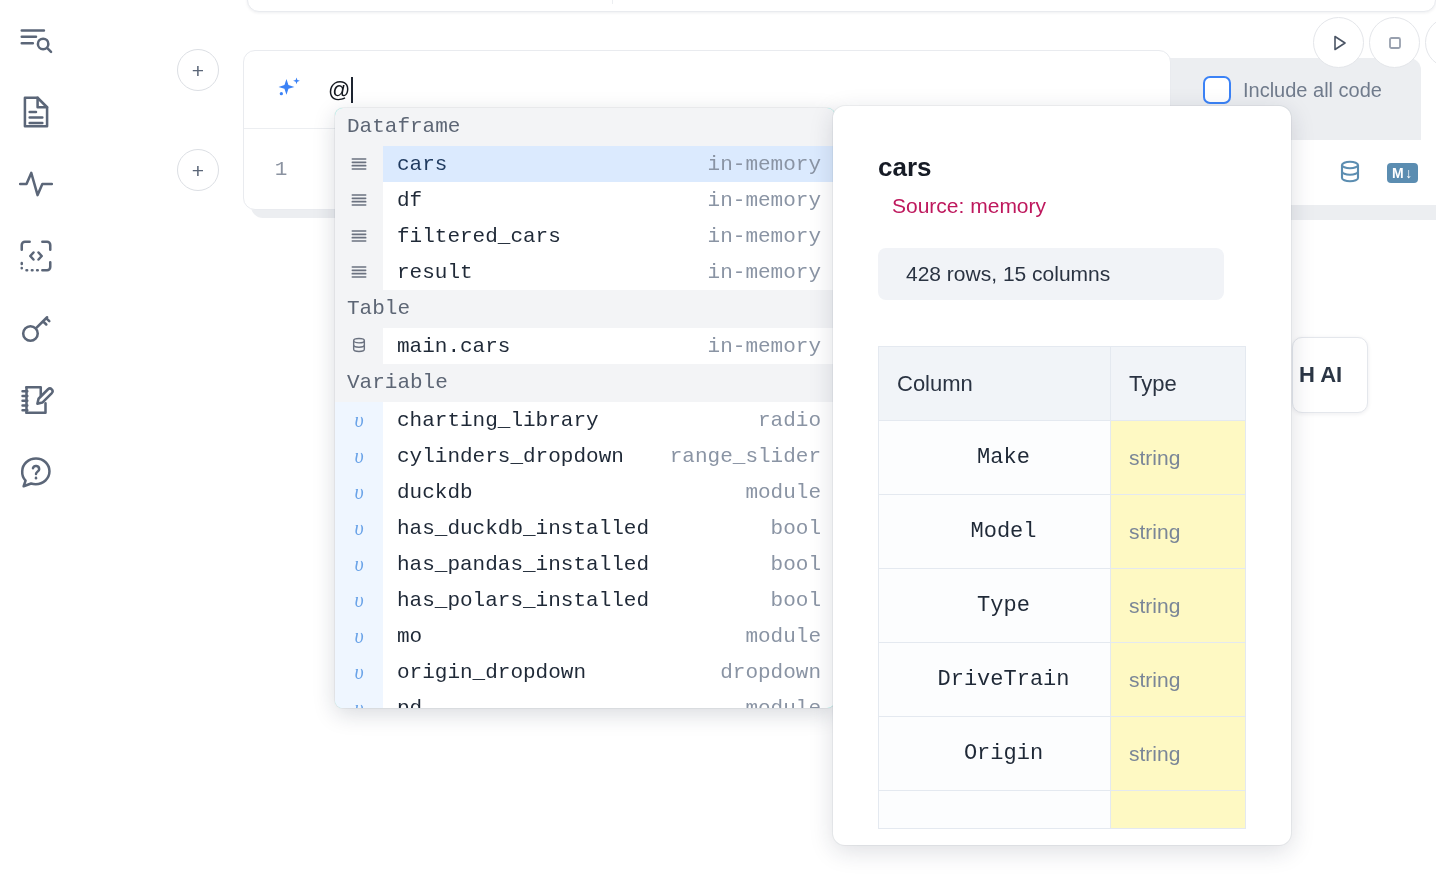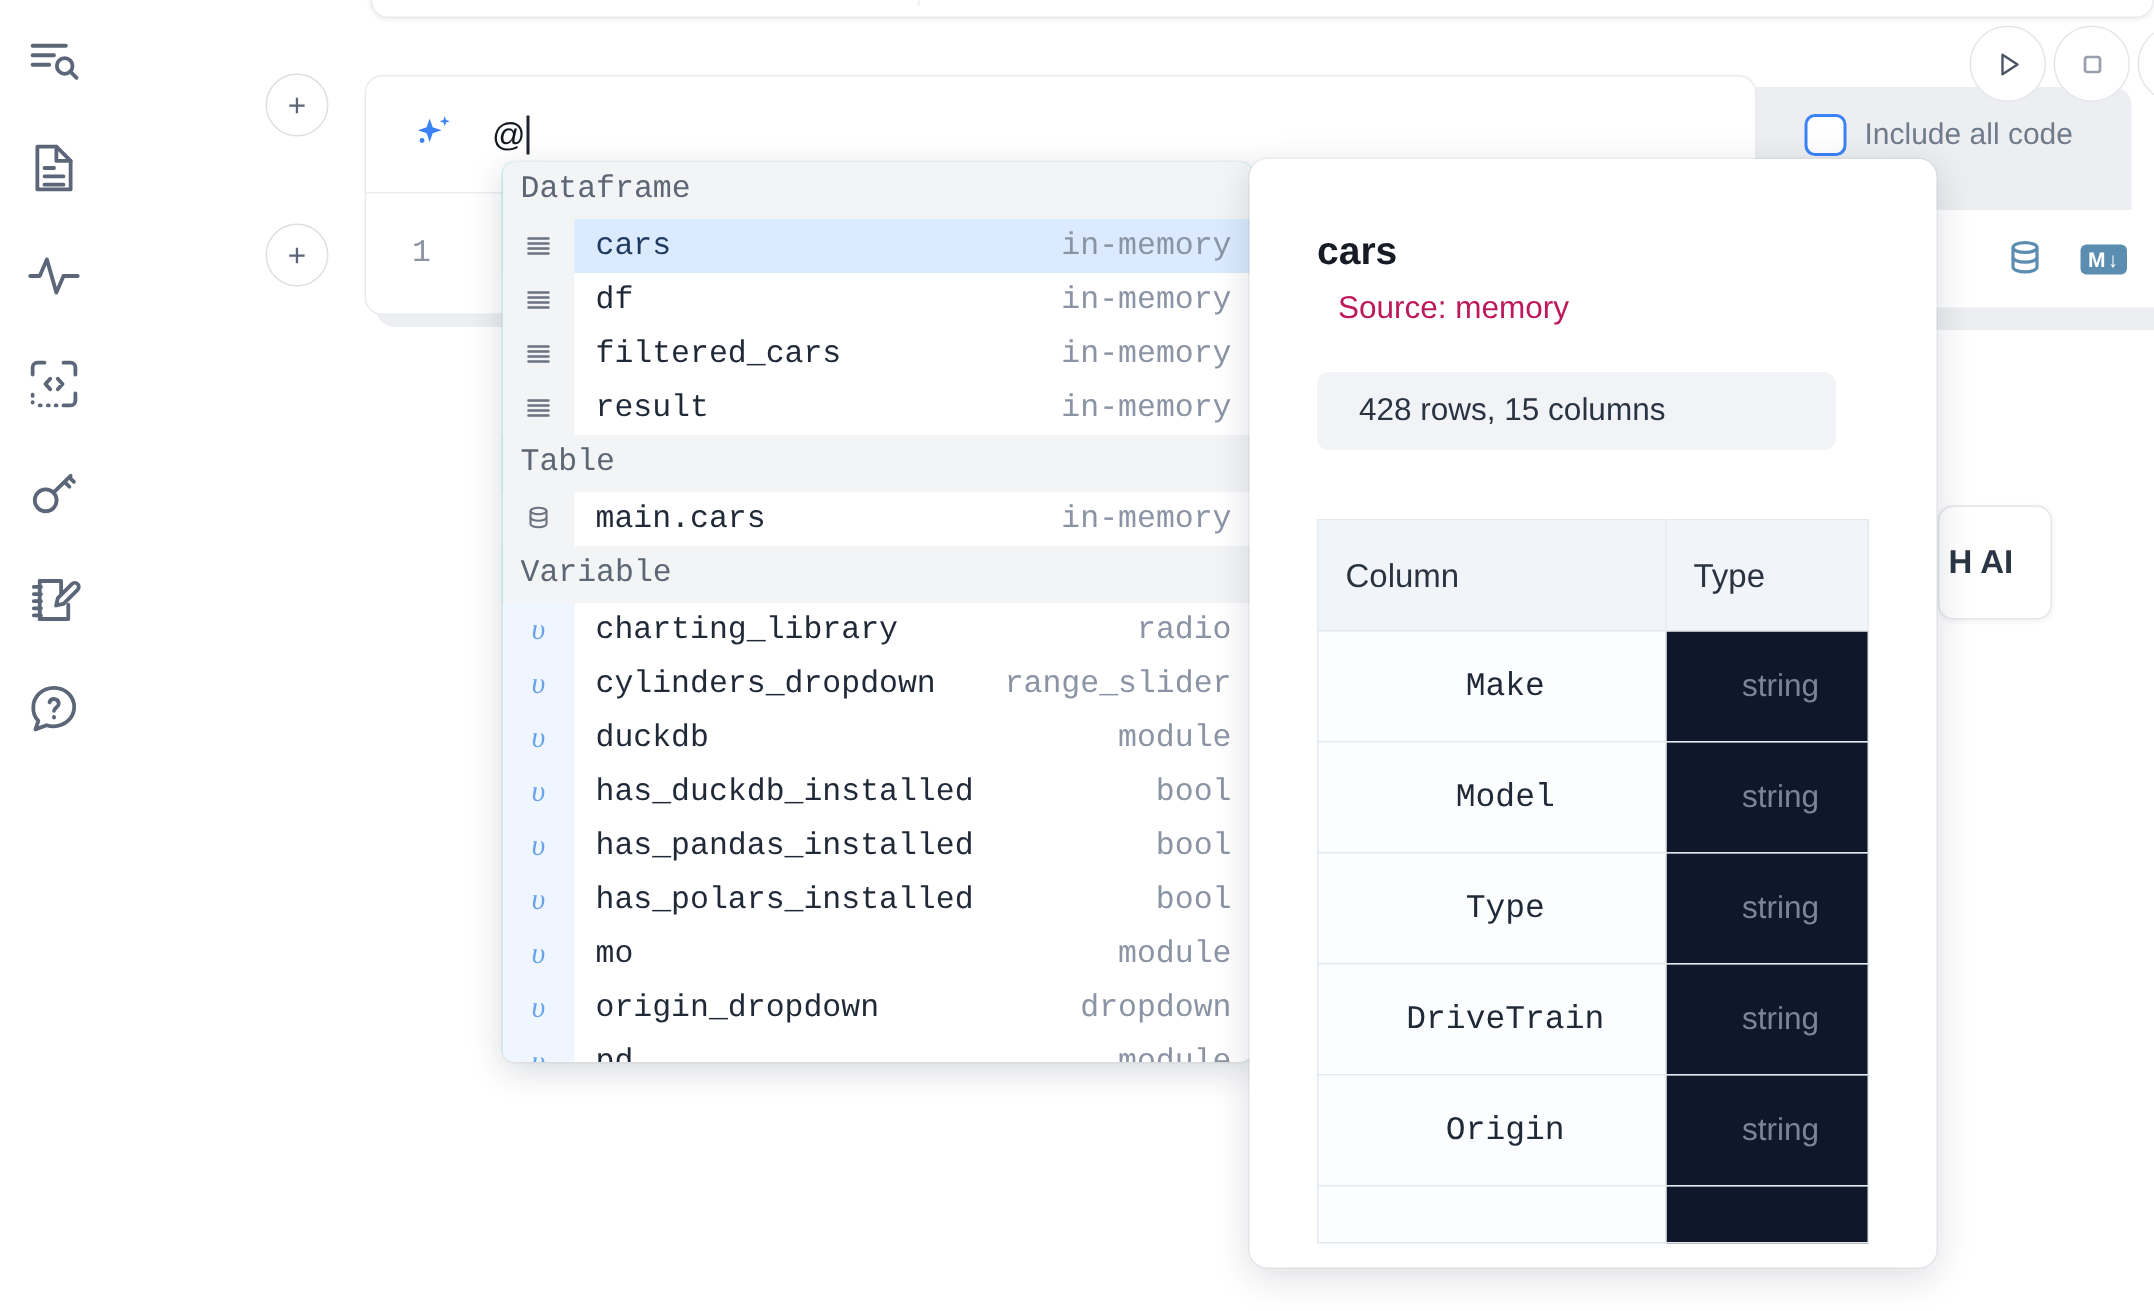--- a/index.html
+++ b/index.html
@@ -197,21 +197,21 @@
     border: 1px solid #e4e9f0; text-align: left; padding: 0 0 0 18px;
     height: 74px; vertical-align: middle;
   }
   .pv-table th { background: #f1f4f8; font-weight: normal; font-size: 22px; color: #2a3342; }
   .pv-table th:first-child { width: 232px; }
   .pv-table td.col {
     font-family: "Liberation Mono", monospace; font-size: 22px; color: #1f2937;
     background: #fcfdfe;
     text-align: center;
   }
-  .pv-table td.typ { font-size: 21px; color: #7a8697; background: #0f172a; text-align: center; }
+  .pv-table td.typ { font-size: 21px; color: #7a8697; background: #fef9c3; }
   .pv-table tr.empty td { height: 38px; }
 </style>
 </head>
 <body>
 
 <div id="root">
 
   <div class="rail">
     <div class="rail-btn">
       <svg width="38" height="38" viewBox="0 0 24 24" fill="none" stroke="currentColor" stroke-width="1.6" stroke-linecap="round">

